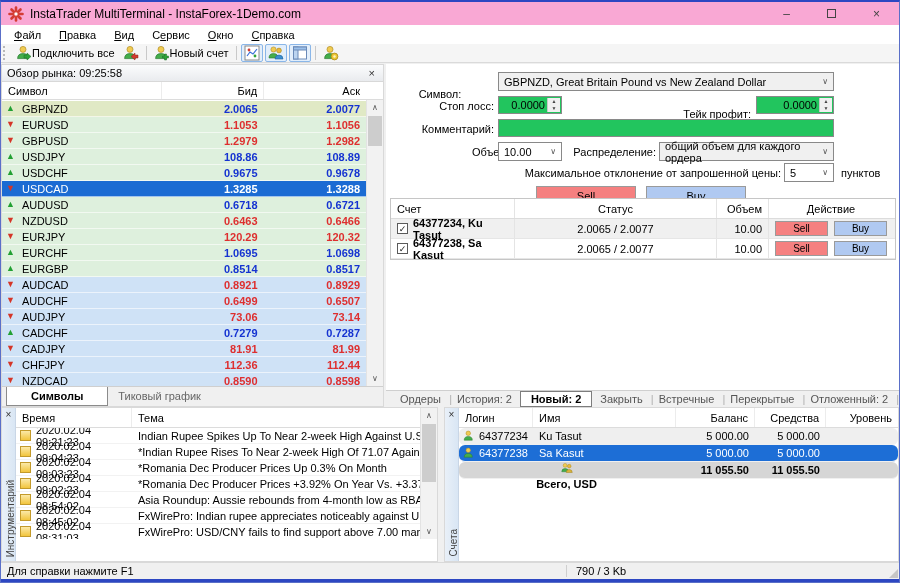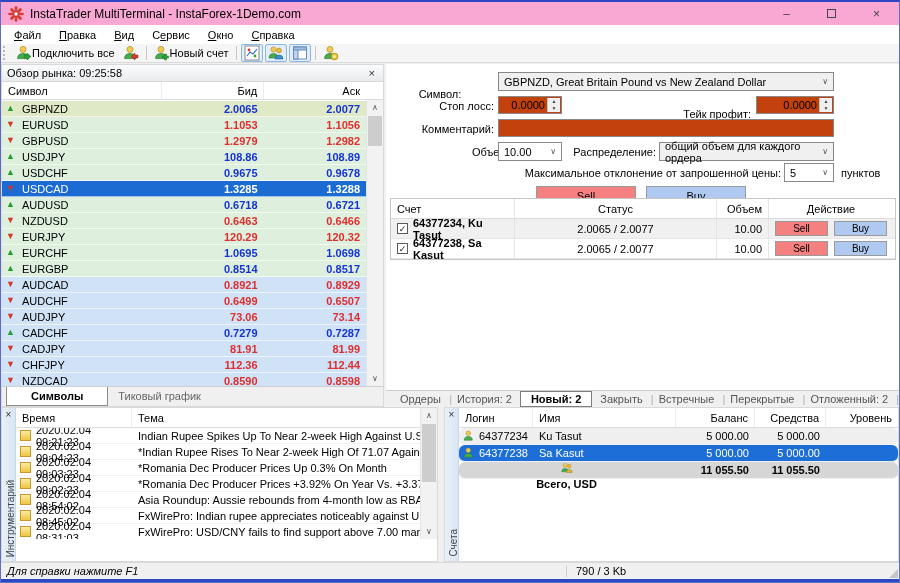--- a/index.html
+++ b/index.html
@@ -60,21 +60,21 @@
   .btab { padding:3px 10px 2px; color:#666; position:relative; white-space:nowrap; }
   .btab:not(.active):not(:last-child)::after { content:"|"; color:#b0b0b0; position:absolute; right:-3px; top:3px; }
   .btab.active { background:#fff; color:#000; font-weight:bold; border:1px solid #8b8b8b; border-top:1px solid #fff; margin-top:-1px; padding:3px 24px 3px; }
 
   
   .order-panel { position:absolute; left:385px; top:1px; right:0; height:326px; background:#fff; }
   .of-label { position:absolute; text-align:right; height:14px; }
   .combo { position:absolute; border:1px solid #898989; background:#f0f0f0; display:flex; align-items:center; padding:0 5px; height:19px; }
   .combo.white { background:#fff; }
   .combo .arr { margin-left:auto; color:#555; font-size:8px; }
-  .tin { position:absolute; border:1px solid #898989; background:#c2410c; height:18px; display:flex; align-items:center; padding:0 3px; }
+  .tin { position:absolute; border:1px solid #898989; background:#22c55e; height:18px; display:flex; align-items:center; padding:0 3px; }
   .tin.num { justify-content:flex-end; padding-right:16px; }
   .spin { position:absolute; right:1px; top:1px; bottom:1px; width:13px; display:flex; flex-direction:column; border-left:1px solid #c9c9c9; }
   .spin div { flex:1; font-size:5px; line-height:7px; color:#444; text-align:center; background:#f0f0f0; }
   .big-btn { position:absolute; height:20px; width:100px; border:1px solid #9a9a9a; display:flex; align-items:center; justify-content:center; }
   .sell-bg { background:#f58080; } .buy-bg { background:#b0c9f1; }
 
   .oa-table { position:absolute; left:4px; top:134px; width:506px; border:1px solid #c6c6c6; }
   .oa-head { display:flex; height:20px; align-items:center; background:#fff; border-bottom:1px solid #dcdcdc; }
   .oa-head div { border-right:1px solid #e4e4e4; height:100%; display:flex; align-items:center; padding:0 6px; }
   .oa-c1 { width:124px; } .oa-c2 { width:202px; justify-content:center; } .oa-c3 { width:52px; justify-content:flex-end; } .oa-c4 { width:124px; justify-content:center; border-right:none !important; }
@@ -119,21 +119,21 @@
   .ac-row > div { padding:0 6px; height:100%; display:flex; align-items:center; }
   .ac-row .ac1 { width:74px; gap:4px; padding-left:4px; } .ac-row .ac2 { width:143px; } .ac-row .ac3 { width:79px; justify-content:flex-end; } .ac-row .ac4 { width:71px; justify-content:flex-end; } .ac-row .ac5 { flex:1; }
   .ac-row.gray { background:#efefef; }
   .ac-row.sel { background:#1d6ed6; color:#fff; }
   .ac-row.total { background:#d6d6d6; font-weight:bold; }
   .pic12 { width:12px; height:12px; display:inline-flex; flex:none; }
   .pic12 svg { width:100%; height:100%; }
 
   
   .statusbar { position:absolute; left:0; right:0; bottom:3px; height:17px; background:#f0f0f0; border-top:1px solid #d9d9d9; display:flex; align-items:center; }
-  .status-left { padding-left:6px;font-style:italic; }
+  .status-left { padding-left:6px; }
   .status-sep { position:absolute; left:565px; top:2px; bottom:2px; width:1px; background:#cfcfcf; }
   .status-right { position:absolute; left:575px; }
   .resize-grip { position:absolute; right:1px; bottom:1px; width:0; height:0; border-left:9px solid transparent; border-bottom:9px solid #c6c6c6; }
 </style>
 </head>
 <body>
 
 <div class="window">
 
   <div class="titlebar">

